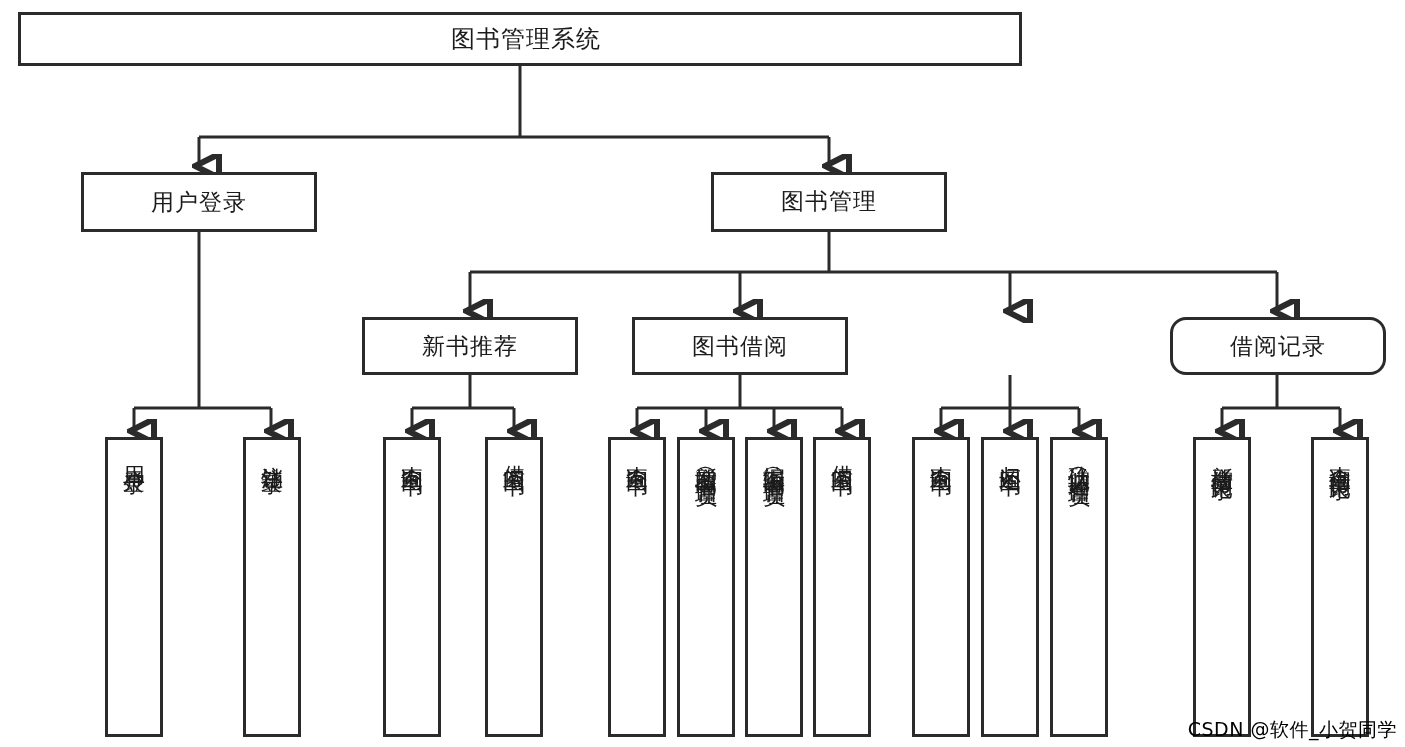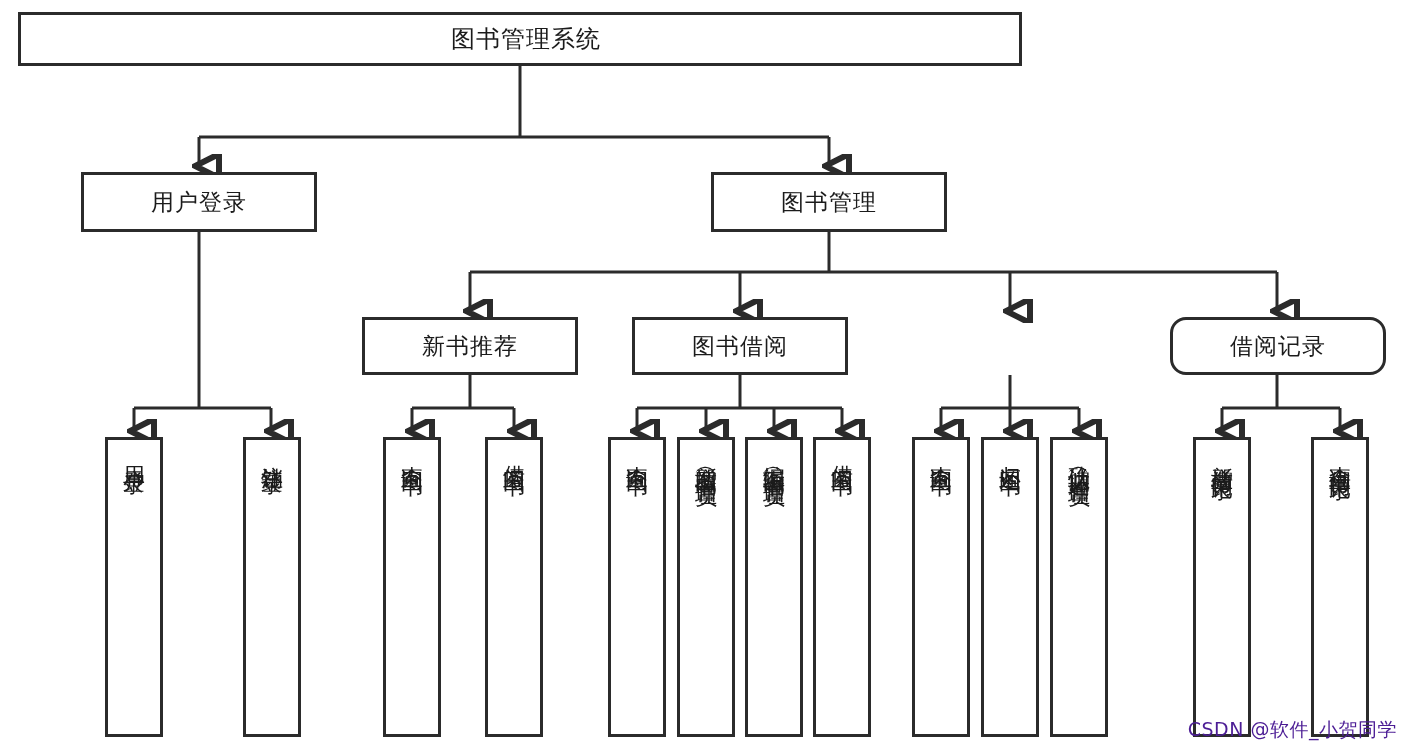--- a/index.html
+++ b/index.html
@@ -70,21 +70,21 @@
     letter-spacing: 3px;
     line-height: 1;
     white-space: nowrap;
   }
   
   #watermark {
     position: absolute;
     right: 8px;
     bottom: 4px;
     font-size: 19px;
-    color: #4c1d95;
+    color: #000000;
     letter-spacing: 0.5px;
     white-space: nowrap;
     pointer-events: none;
     font-family: "DejaVu Sans", "Liberation Sans", sans-serif;
   }
 </style>
 </head>
 <body>
 
 <div id="canvas">
@@ -141,21 +141,21 @@
   </svg>
 
   <div class="node horiz root" style="left:18px; top:12px; width:1004px; height:54px;padding-left:12px;">
     <span class="label">图书管理系统</span>
   </div>
 
   <div class="node horiz" style="left:81px; top:172px; width:236px; height:60px;">
     <span class="label">用户登录</span>
   </div>
 
-  <div class="node horiz" style="left:711px; top:172px; width:236px; height:60px;">
+  <div class="node horiz" style="left:711px; top:172px; width:236px; height:60px;font-family:Liberation Serif, serif;">
     <span class="label">图书管理</span>
   </div>
 
   <div class="node horiz" style="left:632px; top:317px; width:216px; height:58px;">
     <span class="label">图书借阅</span>
   </div>
 
   <div class="node horiz" style="left:362px; top:317px; width:216px; height:58px;">
     <span class="label">新书推荐</span>
   </div>

